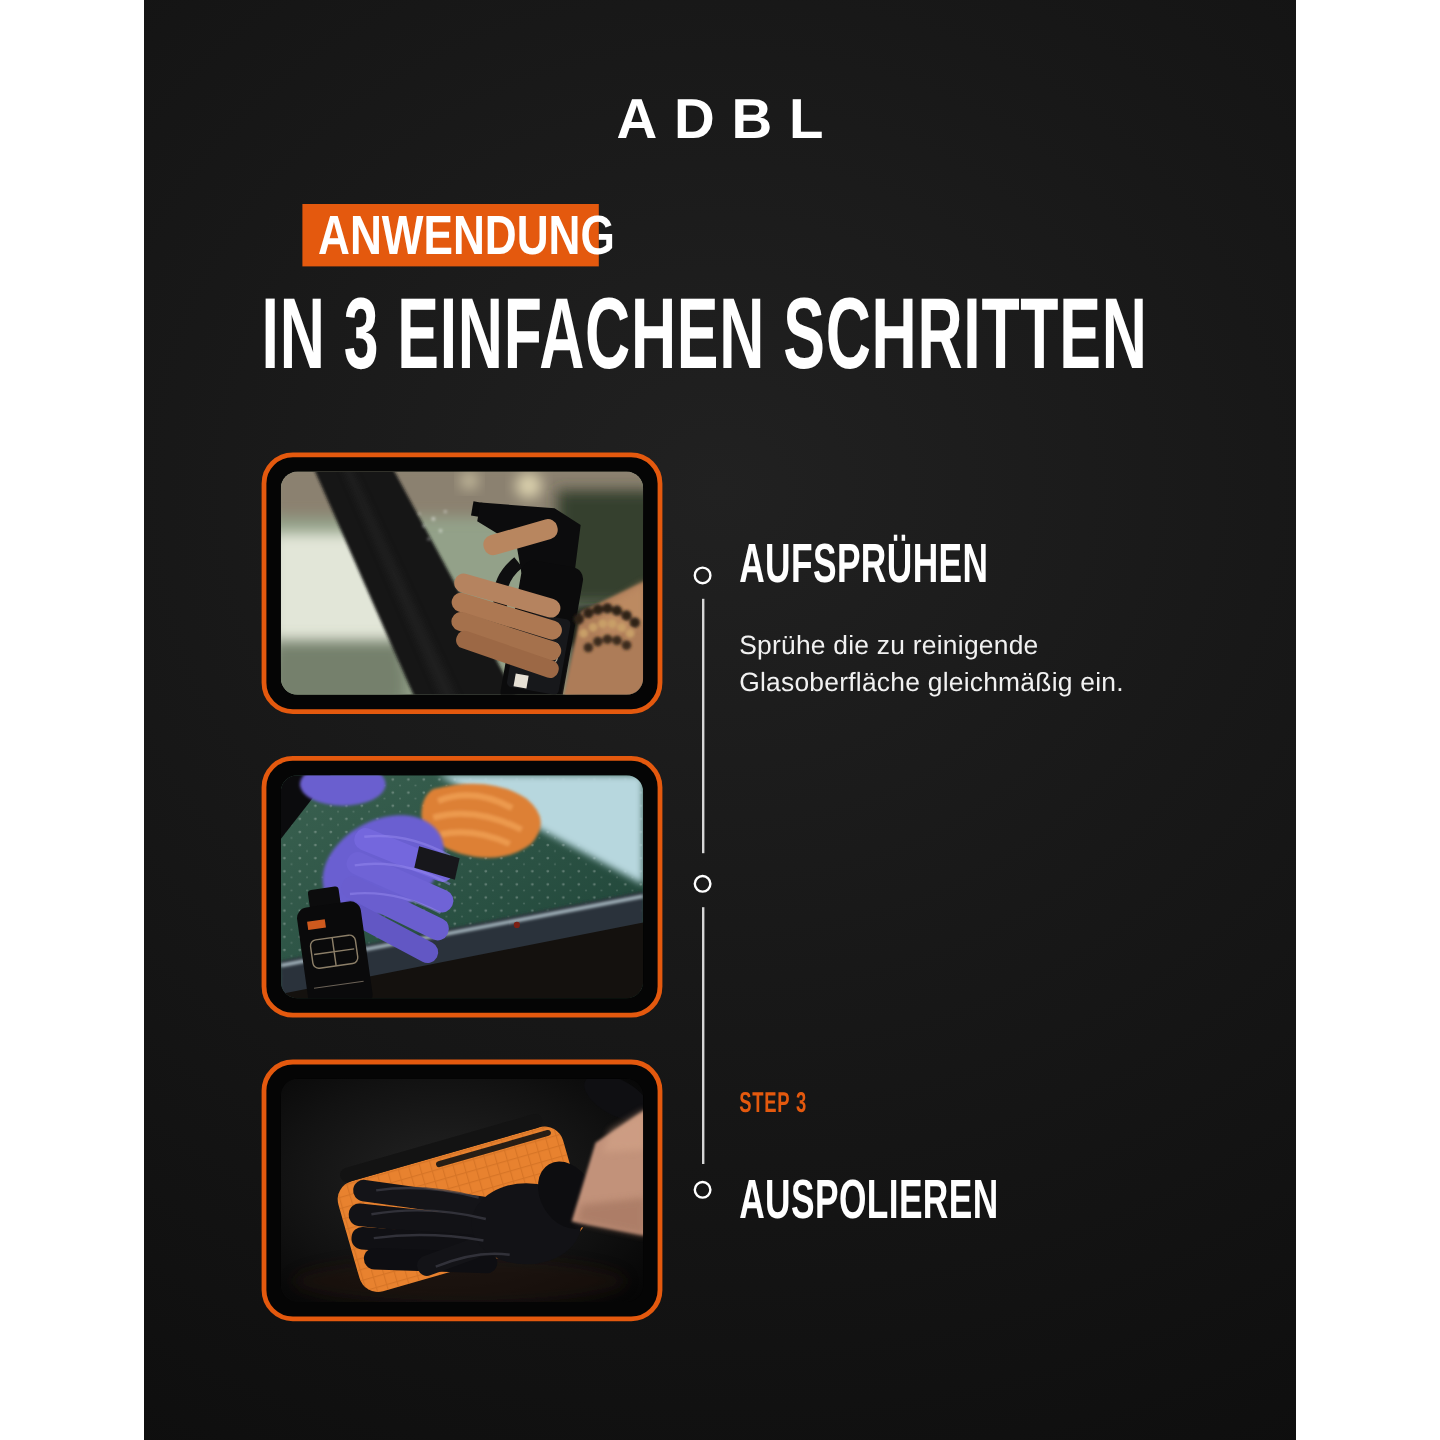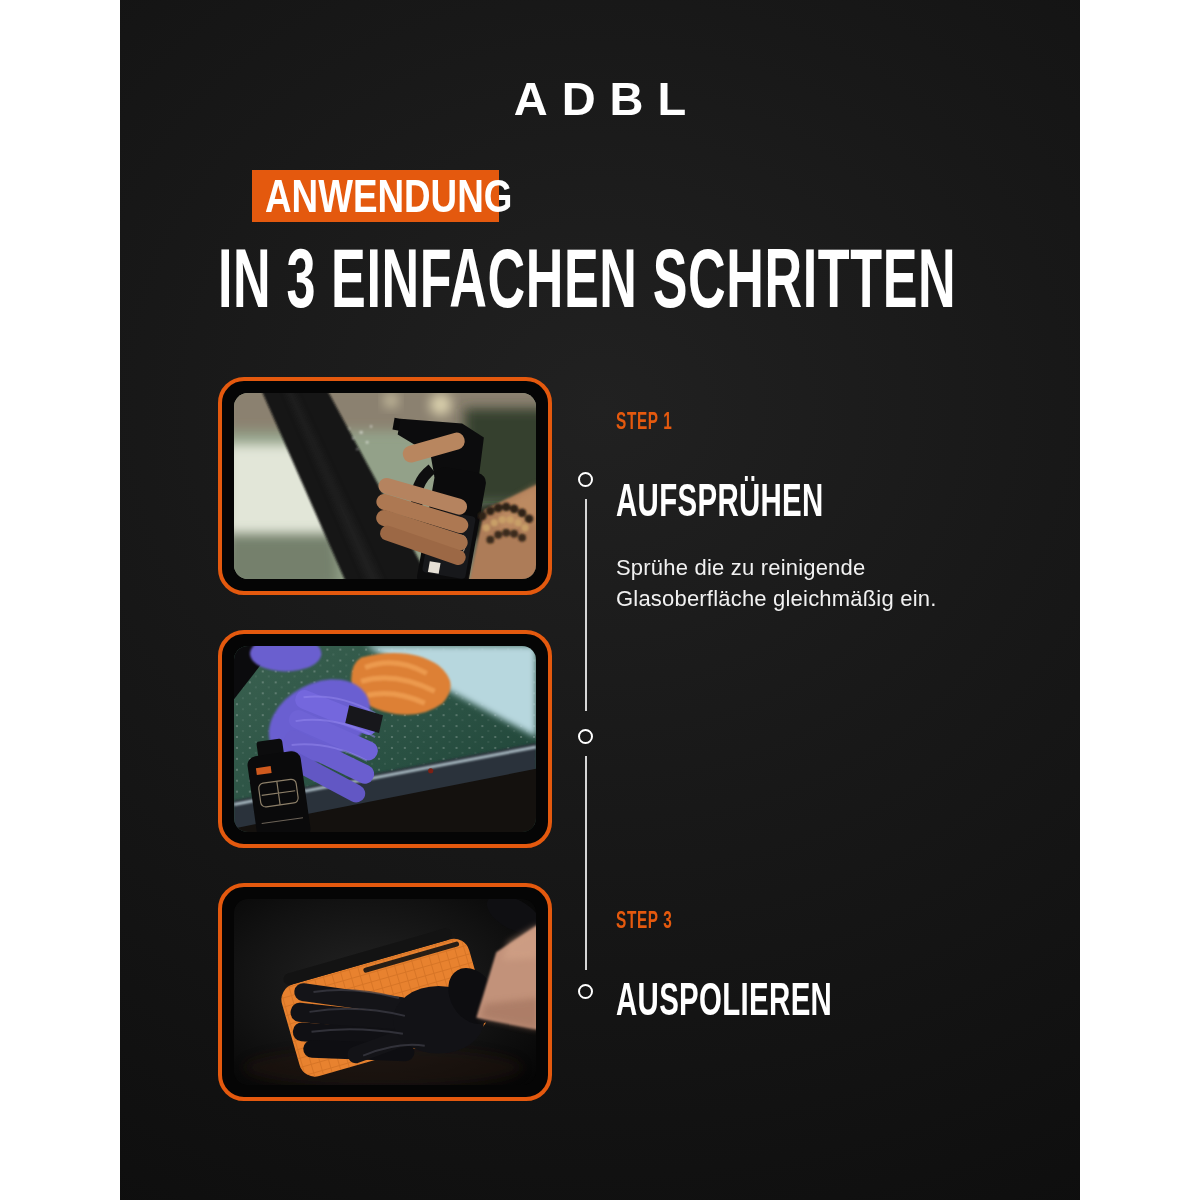--- a/index.html
+++ b/index.html
@@ -265,21 +265,20 @@
     </div>
   </div>
 
   <div class="tl-line tl-line1"></div>
   <div class="tl-line tl-line2"></div>
   <div class="tl-dot tl-dot1"></div>
   <div class="tl-dot tl-dot2"></div>
   <div class="tl-dot tl-dot3"></div>
 
   <div class="step step1">
-    <div class="step-label"><span class="cn">STEP 1</span></div>
     <div class="step-title"><span class="cn">AUFSPRÜHEN</span></div>
     <div class="step-desc">Sprühe die zu reinigende
 Glasoberfläche gleichmäßig ein.</div>
   </div>
 
 
   <div class="step step3">
     <div class="step-label"><span class="cn">STEP 3</span></div>
     <div class="step-title"><span class="cn">AUSPOLIEREN</span></div>
   </div>

